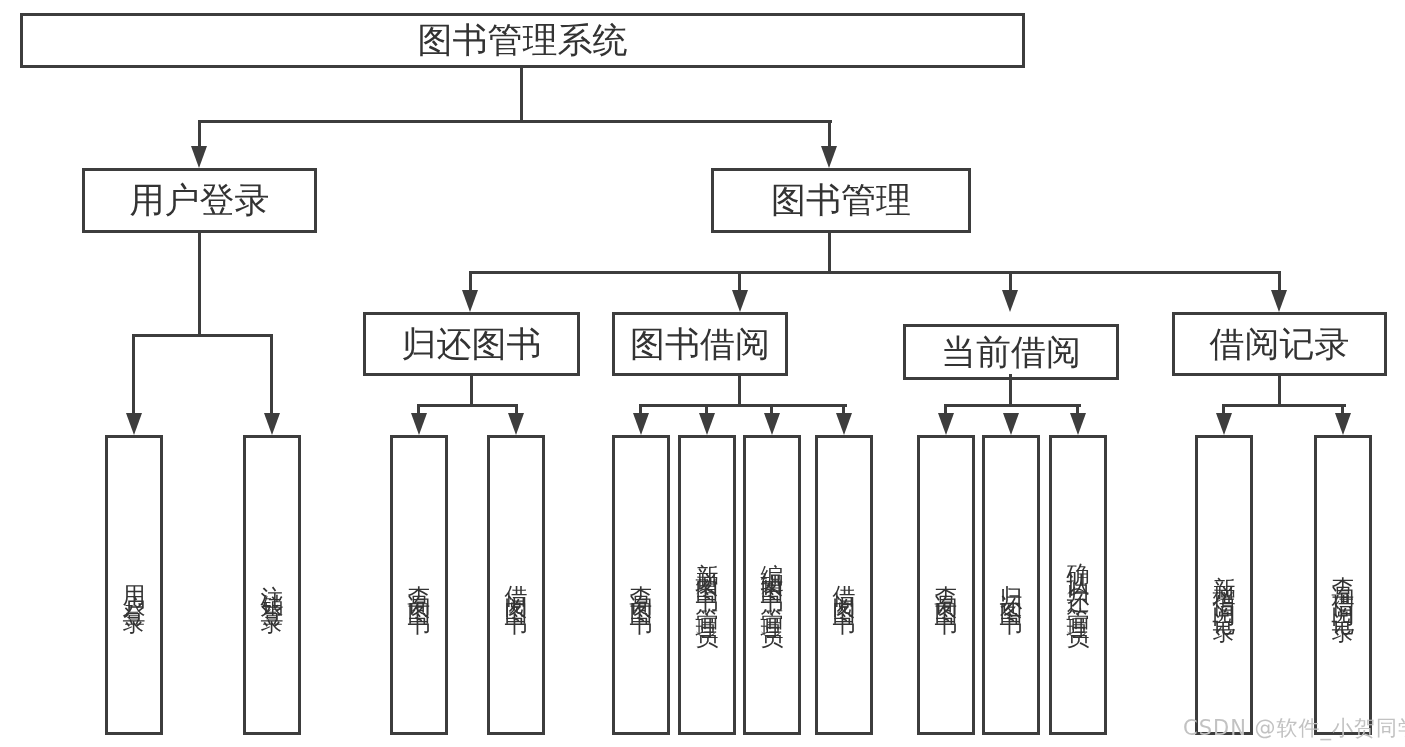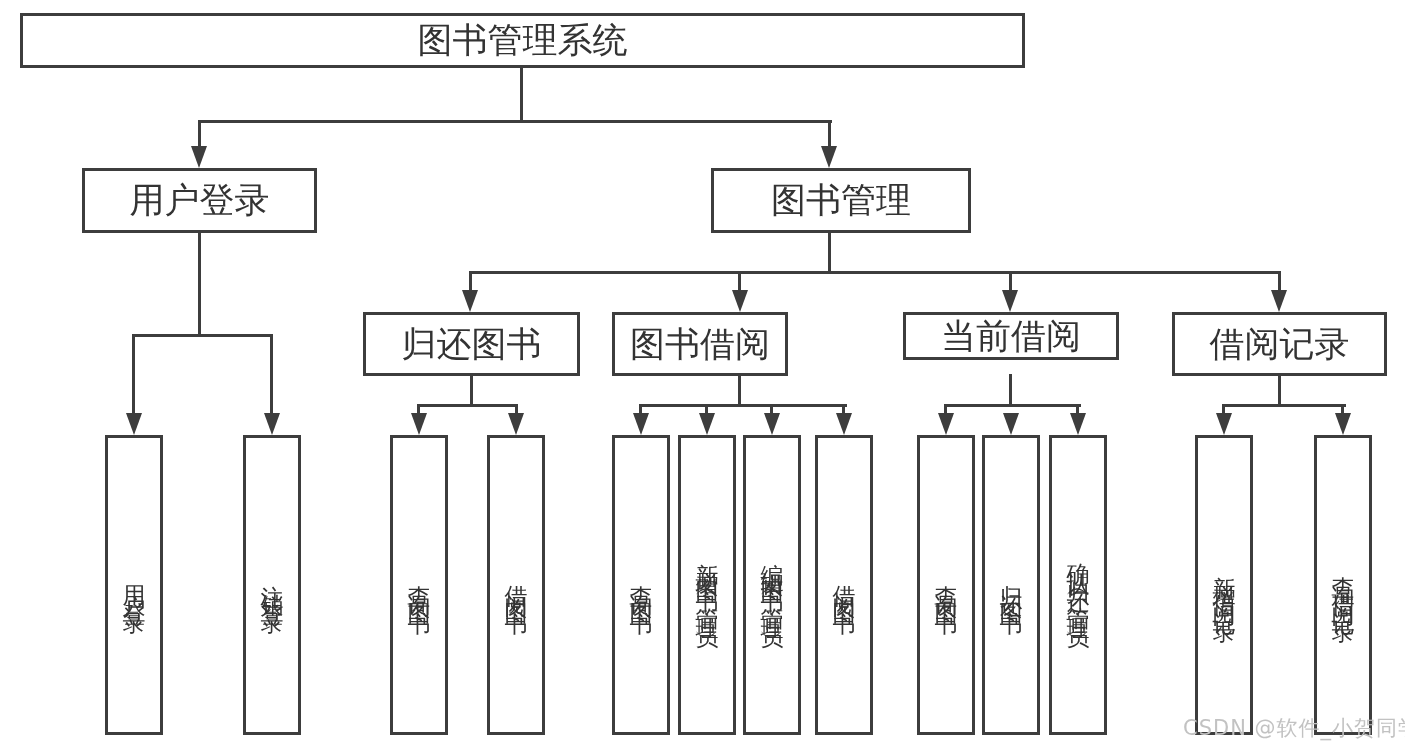--- a/index.html
+++ b/index.html
@@ -75,21 +75,21 @@
   <div class="arrow" style="left:732px;top:290px"></div>
   <div class="arrow" style="left:1002px;top:290px"></div>
   <div class="arrow" style="left:1271px;top:290px"></div>
 
   <div class="box" style="left:363px;top:312px;width:217px;height:64px">
     <span>归还图书</span>
   </div>
   <div class="box" style="left:612px;top:312px;width:176px;height:64px">
     <span>图书借阅</span>
   </div>
-  <div class="box" style="left:903px;top:312px;width:216px;height:48px">
+  <div class="box" style="left:903px;top:324px;width:216px;height:56px">
     <span>当前借阅</span>
   </div>
   <div class="box" style="left:1172px;top:312px;width:215px;height:64px">
     <span>借阅记录</span>
   </div>
 
   <div class="vl" style="left:470px;top:374px;height:33px"></div>
   <div class="hl" style="left:417px;top:404px;width:101px"></div>
   <div class="vl" style="left:417px;top:404px;height:11px"></div>
   <div class="vl" style="left:515px;top:404px;height:11px"></div>

